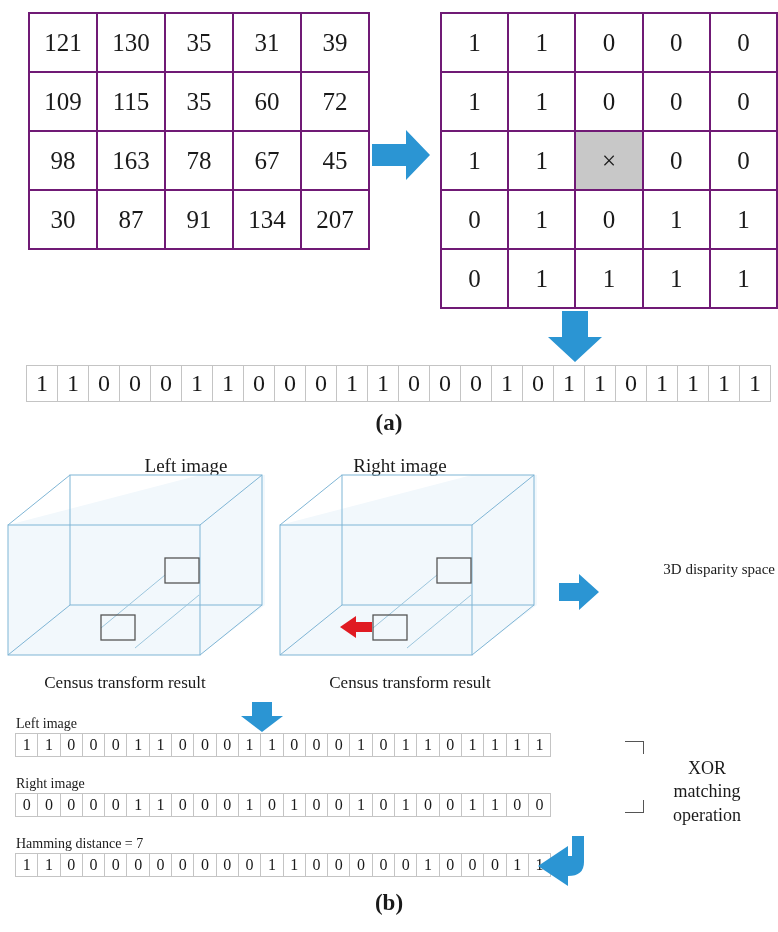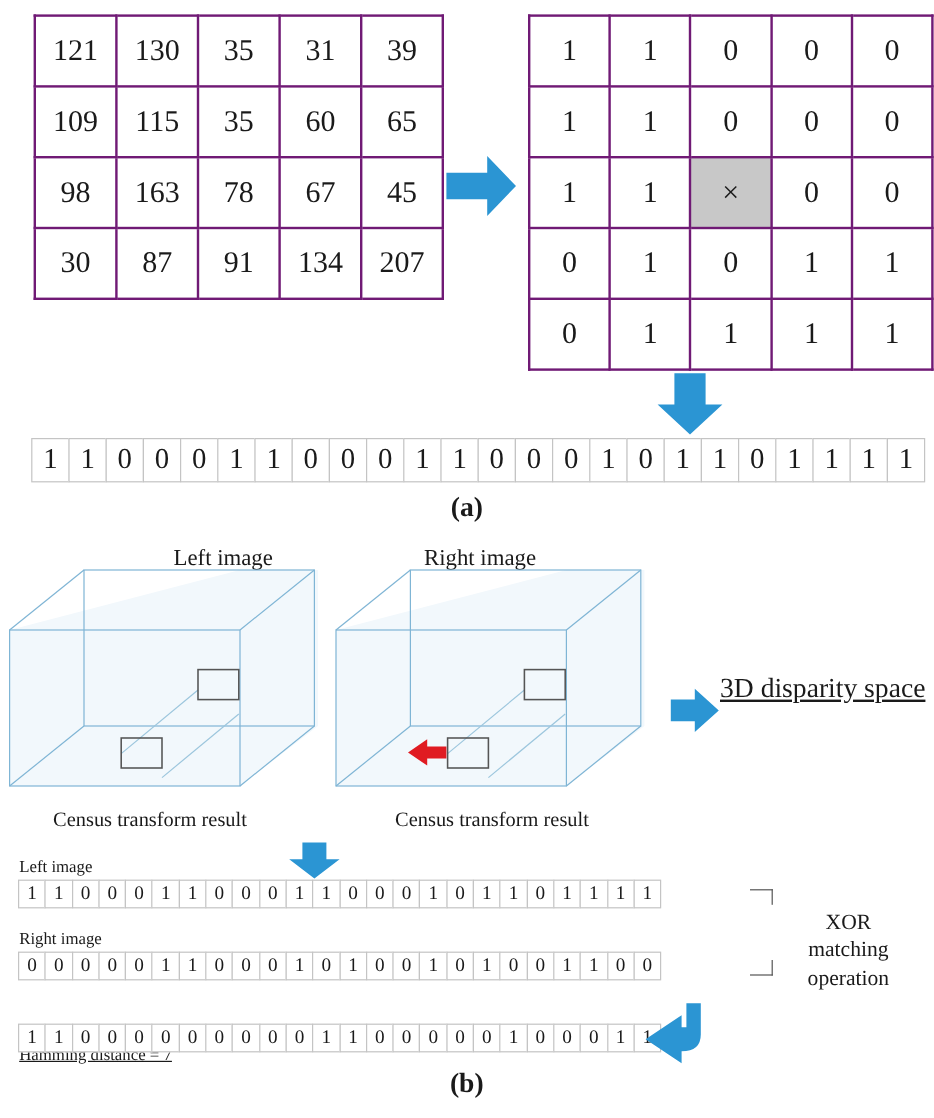--- a/index.html
+++ b/index.html
@@ -54,27 +54,27 @@
   }
   .smalllabel{
     font-family:"Liberation Serif", serif;
     font-size:14px;white-space:nowrap;
   }
   #left-image-title{left:96px;top:455px;width:180px;}
   #right-image-title{left:305px;top:455px;width:190px;}
   #left-cube-caption{left:10px;top:673px;width:230px;font-size:17px;}
   #right-cube-caption{left:295px;top:673px;width:230px;font-size:17px;}
   #disparity-caption{
-    left:600px;top:560px;width:175px;font-size:23px;
-    text-align:left;line-height:1.25;white-space:normal;text-decoration:underline;
+    left:600px;top:560px;width:175px;font-size:15px;
+    text-align:right;line-height:1.25;white-space:normal;
   }
 
   #left-row-label{left:16px;top:716px;}
   #right-row-label{left:16px;top:776px;}
-  #hamming-label{left:16px;top:872px;text-decoration:underline;}
+  #hamming-label{left:16px;top:836px;}
 
   #left-bits{left:16px;top:733px;}
   #right-bits{left:16px;top:793px;}
   #xor-bits{left:16px;top:853px;}
 
   #xor-text{
     left:642px;top:757px;width:130px;
     font-family:"Liberation Serif", serif;font-size:18px;
     text-align:center;line-height:1.3;
   }
@@ -98,21 +98,21 @@
         <td>130</td>
         <td>35</td>
         <td>31</td>
         <td>39</td>
       </tr>
       <tr>
         <td>109</td>
         <td>115</td>
         <td>35</td>
         <td>60</td>
-        <td>65</td>
+        <td>72</td>
       </tr>
       <tr>
         <td>98</td>
         <td>163</td>
         <td>78</td>
         <td>67</td>
         <td>45</td>
       </tr>
       <tr>
         <td>30</td>

